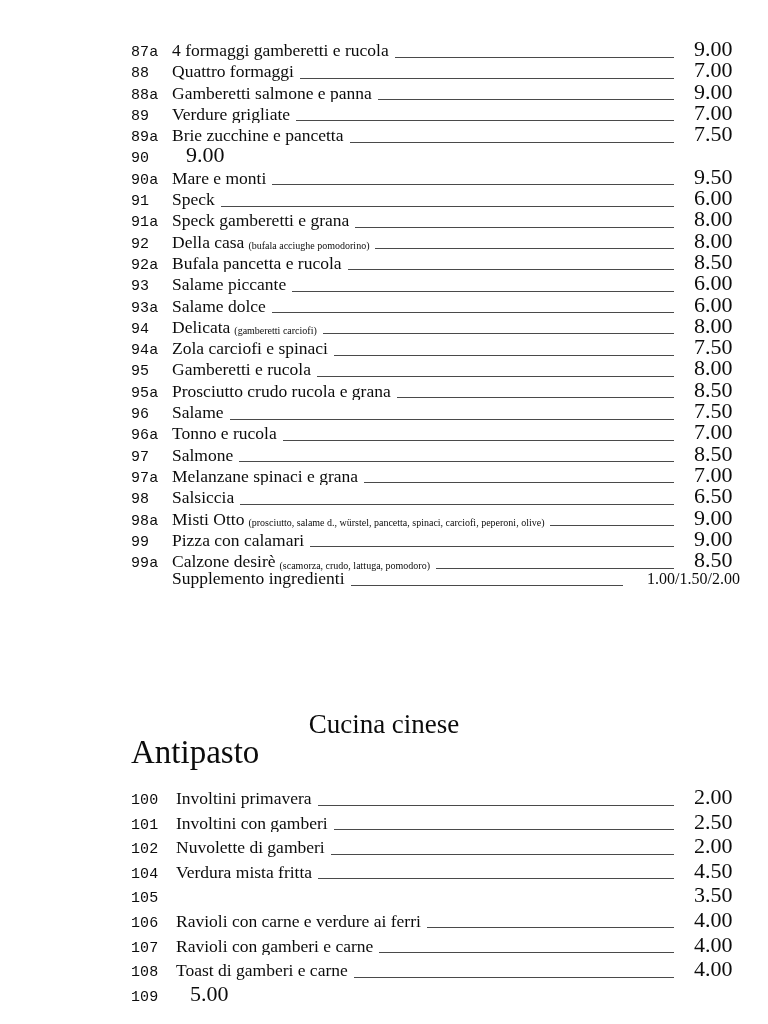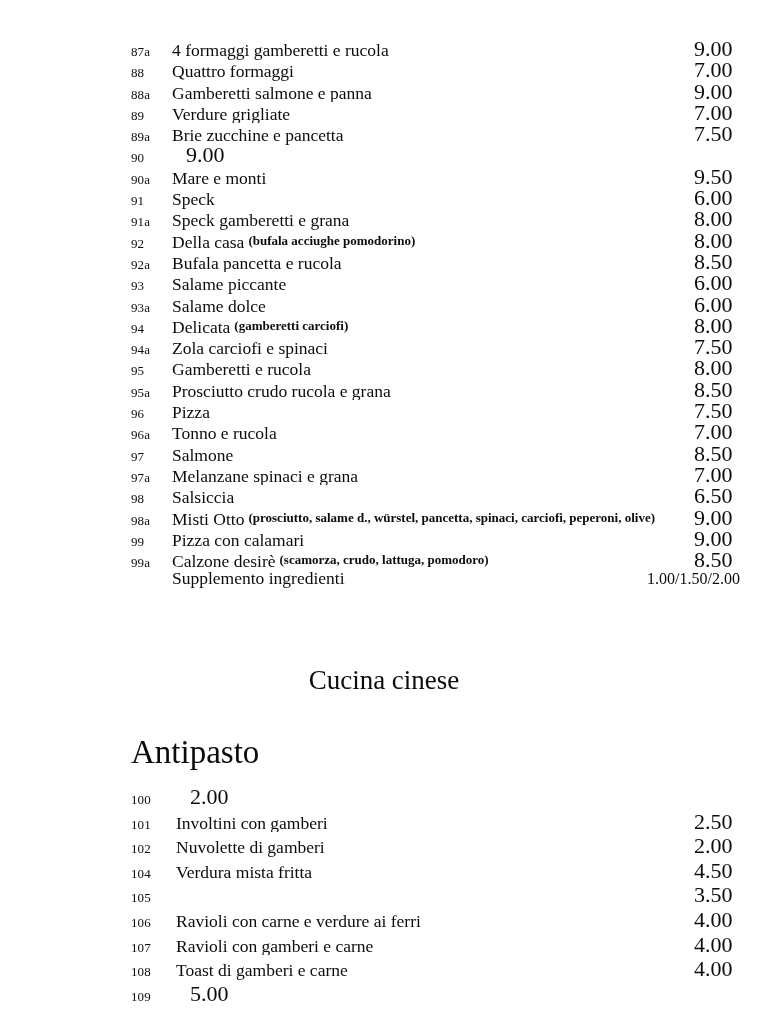--- a/index.html
+++ b/index.html
@@ -34,47 +34,47 @@
   .menu-row {
     display: flex;
     align-items: baseline;
     width: 100%;
   }
   #pizza-list .menu-row { height: 21.3px; }
   #antipasto-list .menu-row { height: 24.6px; }
 
   .row-code {
     flex: 0 0 41px;
-    font-size: 13px;
+    font-size: 15px;
     line-height: 1;
     letter-spacing: 0.1px;
     white-space: nowrap;
+    font-family: Liberation Mono, monospace;
   }
   #antipasto-list .row-code { flex: 0 0 45px; }
 
   .row-body {
     flex: 1 1 auto;
     display: flex;
-    align-items: flex-start;
+    align-items: flex-end;
     min-width: 0;
     overflow: hidden;
   }
   .row-name {
     font-size: 17.5px;
     line-height: 1;
     white-space: nowrap;
     flex: 0 0 auto;
   }
   .row-note {
-    font-size: 13px;
+    font-size: 10px;
     line-height: 1;
     white-space: nowrap;
     flex: 0 0 auto;
     margin-left: 4px;
-    font-weight: bold;
   }
   .row-leader {
     flex: 1 1 auto;
     min-width: 8px;
     height: 1px;
     background: #4a4a4a;
     position: relative;
     top: -2px;
     margin: 0 6px 0 6px;
   }
@@ -96,20 +96,21 @@
   .menu-row.supplement .row-leader { margin-right: 10px; }
 
   
   .section-title-center {
     position: absolute;
     left: 0;
     width: 768px;
     text-align: center;
     font-size: 27px;
     line-height: 1;
+    margin-top: 44px;
   }
   #cucina-cinese-title { top: 667px; }
 
   .section-title-left {
     position: absolute;
     left: 131px;
     font-size: 33px;
     line-height: 1;
   }
   #antipasto-title { top: 736px; }
@@ -250,21 +251,21 @@
         <div class="row-code">95a</div>
         <div class="row-body">
           <span class="row-name">Prosciutto crudo rucola e grana</span>
           <span class="row-leader"></span>
         </div>
         <div class="row-price">8.50</div>
       </div>
       <div class="menu-row">
         <div class="row-code">96</div>
         <div class="row-body">
-          <span class="row-name">Pizza</span>
+          <span class="row-name">Salame</span>
           <span class="row-leader"></span>
         </div>
         <div class="row-price">7.50</div>
       </div>
       <div class="menu-row">
         <div class="row-code">96a</div>
         <div class="row-body">
           <span class="row-name">Tonno e rucola</span>
           <span class="row-leader"></span>
         </div>
@@ -330,20 +331,24 @@
       </div>
     </div>
 
   <div class="section-title-center" id="cucina-cinese-title">Cucina cinese</div>
 
   <div class="section-title-left" id="antipasto-title">Antipasto</div>
 
   <div class="menu-list" id="antipasto-list">
       <div class="menu-row">
         <div class="row-code">100</div>
+        <div class="row-body">
+          <span class="row-name">Involtini primavera</span>
+          <span class="row-leader"></span>
+        </div>
         <div class="row-price">2.00</div>
       </div>
       <div class="menu-row">
         <div class="row-code">101</div>
         <div class="row-body">
           <span class="row-name">Involtini con gamberi</span>
           <span class="row-leader"></span>
         </div>
         <div class="row-price">2.50</div>
       </div>

